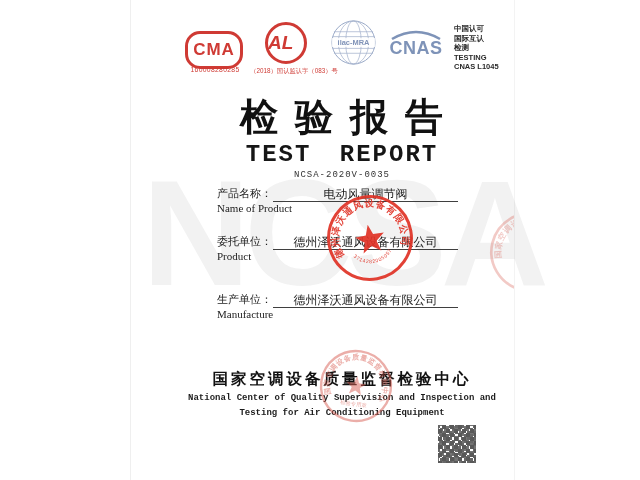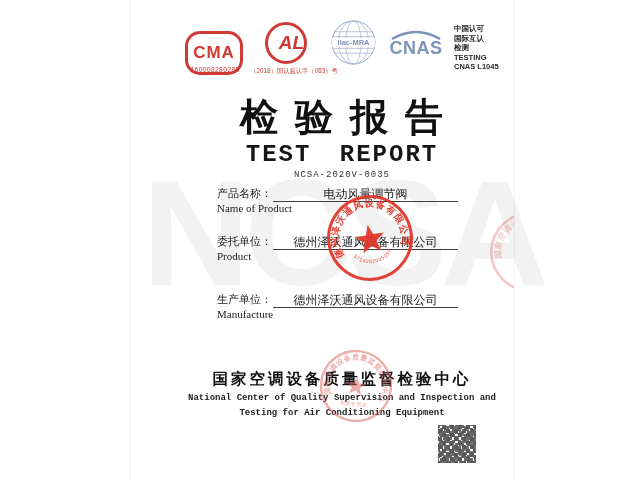--- a/index.html
+++ b/index.html
@@ -3,27 +3,27 @@
 <meta charset="utf-8">
 <style>
   * { margin:0; padding:0; box-sizing:border-box; }
   html,body { width:640px; height:480px; background:#fff; }
   body { font-family:"Liberation Sans", sans-serif; color:#1f1f1f; }
   #canvas { position:relative; width:640px; height:480px; background:#ffffff; overflow:hidden; }
 
   .page-edge { position:absolute; top:0; width:1px; height:480px; background:#efefef; }
 
   
-  .logo-cma { position:absolute; left:185px; top:31px; width:58px; height:44px;
+  .logo-cma { position:absolute; left:185px; top:31px; width:58px; height:38px;
     border:3px solid #cf3a34; border-radius:15px; display:flex; align-items:center; justify-content:center;
     color:#cf3a34; font-weight:800; font-size:17px; letter-spacing:1px; }
   .logo-cma-num { position:absolute; left:183px; top:66px; width:64px; text-align:center;
     color:#cf3a34; font-size:6.8px; letter-spacing:.3px; }
   .logo-al { position:absolute; left:265px; top:22px; width:42px; height:42px;
-    border:3.5px solid #cf3a34; border-radius:50%; display:flex; align-items:center; justify-content:flex-end;
+    border:3.5px solid #cf3a34; border-radius:50%; display:flex; align-items:center; justify-content:flex-start;
     color:#cf3a34; font-weight:800; font-style:italic; font-size:19px; }
   .logo-al-cap { position:absolute; left:247px; top:67px; width:94px; text-align:center;
     color:#cf3a34; font-size:6.3px; }
   .logo-ilac { position:absolute; left:330px; top:19px; width:47px; height:47px; }
   .logo-cnas { position:absolute; left:385px; top:30px; width:62px; height:30px; }
   .accred { position:absolute; left:454px; top:24px; width:60px; line-height:9.6px;
     font-size:7.5px; font-weight:bold; color:#2a2a2a; }
 
   
   .centered { position:absolute; left:22px; width:640px; text-align:center; }

